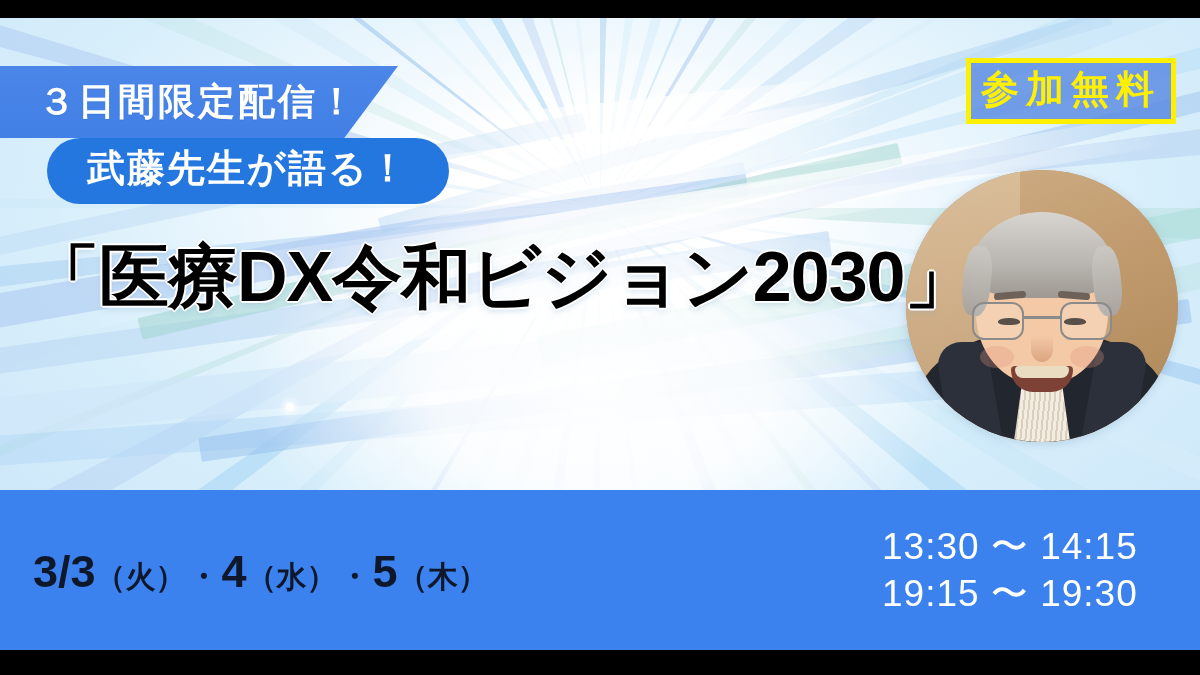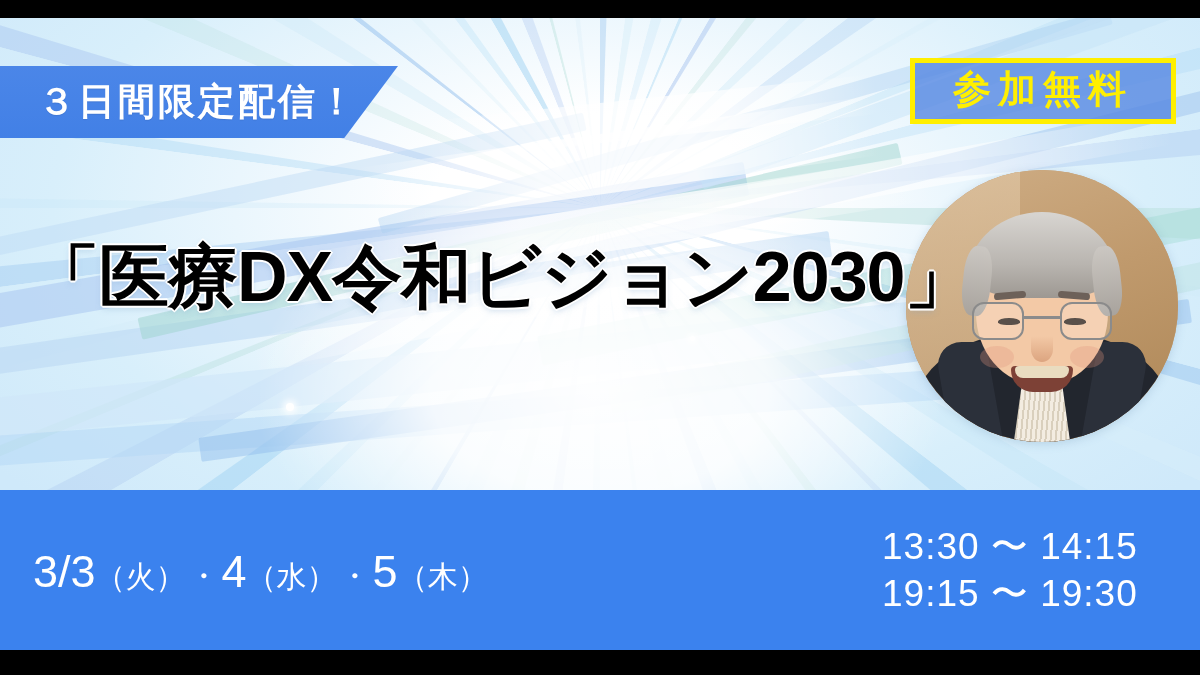--- a/index.html
+++ b/index.html
@@ -79,21 +79,21 @@
     font-weight:700;
     letter-spacing:3px;
     white-space:nowrap;
     text-shadow:0 1px 1px rgba(0,0,0,.08);
   }
 
   
   .free-badge {
     position:absolute;
     right:24px; top:40px;
-    padding:7px 38px 9px;
+    padding:7px 10px 9px;
     border:5px solid #ffef00;
     background:rgba(83,133,226,.78);
     z-index:6;
   }
   .free-badge-text {
     color:#ffef00;
     font-size:38px;
     font-weight:700;
     letter-spacing:7px;
     white-space:nowrap;
@@ -324,23 +324,23 @@
   }
   .bb-head {
     color:#fff;
     font-size:49px;
     font-weight:700;
     letter-spacing:2px;
     white-space:nowrap;
     line-height:1.12;
   }
   .bb-dates {
-    color:#ffffff;
+    color:#0f172a;
     font-size:45px;
-    font-weight:400;
+    font-weight:700;
     white-space:nowrap;
     line-height:1.2;
     margin-top:4px;
   }
   .bb-dates .dow {
     font-size:30px;
     letter-spacing:0;
   }
   .bb-dates .sep {
     font-size:32px;
@@ -454,20 +454,23 @@
     <div class="sparkle" style="left:690px; top:318px; width:5px; height:5px;"></div>
 
     <div class="ribbon">
       <span class="ribbon-text">３日間限定配信！</span>
     </div>
 
     <div class="free-badge">
       <span class="free-badge-text">参加無料</span>
     </div>
 
+    <div class="pill">
+      <span class="pill-text">武藤先生が語る！</span>
+    </div>
 
     <div class="title">「医療DX令和ビジョン2030」</div>
 
 
     <div class="portrait">
       <div class="p-bg"></div>
       <div class="p-bgpanel"></div>
       <div class="p-suit"></div>
       <div class="p-shirt"></div>
       <div class="p-neck"></div>

